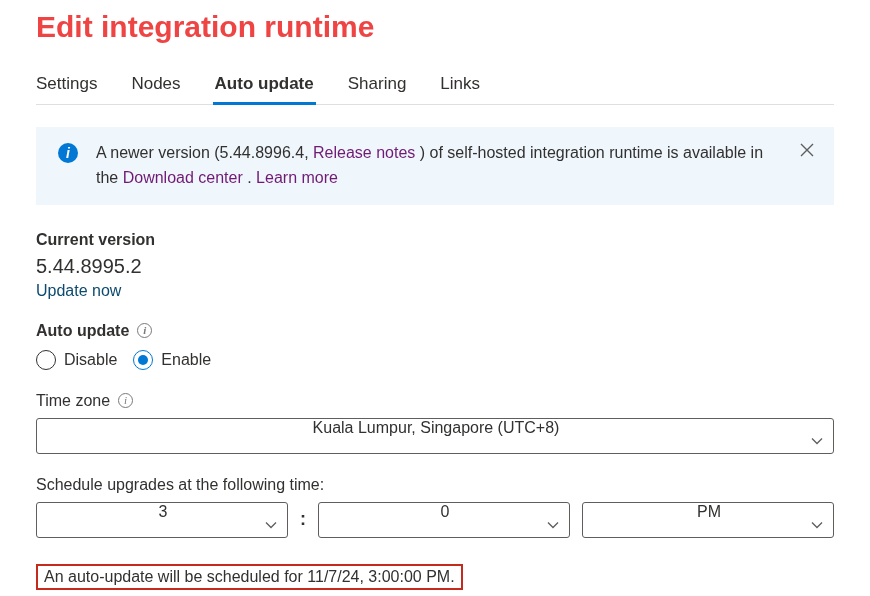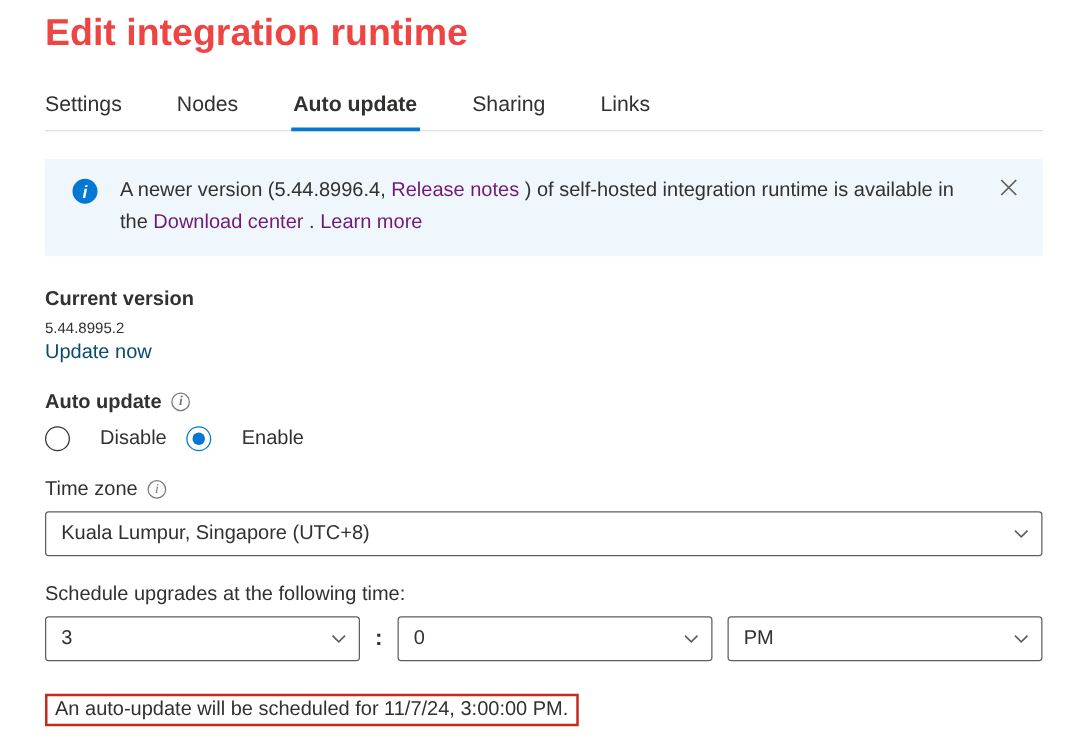--- a/index.html
+++ b/index.html
@@ -13,21 +13,21 @@
     background: #fff;
   }
   h1 {
     font-size: 30px;
     font-weight: 600;
     margin: 0 0 28px 0;
     color: #ef4444;
   }
   .tabs {
     display: flex;
-    gap: 44px;
+    gap: 34px;
     border-bottom: 1px solid #e1dfdd;
     margin-bottom: 22px;
     align-items: flex-end;
   }
   .tab {
     padding: 2px 0 10px 0;
     font-size: 17px;
     color: #323130;
     cursor: pointer;
     position: relative;
@@ -63,37 +63,37 @@
     font-weight: bold;
     font-family: "Segoe UI", sans-serif;
     font-size: 14px;
   }
   .info-text { flex: 1; line-height: 1.55; font-size: 16px; color: #323130;}
   .info-link { color: #701a75; cursor: pointer; }
   .close-x { flex: 0 0 auto; font-size: 18px; color: #605e5c; cursor: pointer; padding: 0 2px;}
   .field-block { margin-bottom: 22px; }
   .field-label-bold { font-weight: 600; font-size: 16px; margin-bottom: 6px; display: flex; align-items: center; gap: 8px;}
   .field-label { font-size: 16px; margin-bottom: 8px; display: flex; align-items: center; gap: 8px;}
-  .version { font-size: 12px; margin-bottom: 4px; }
+  .version { font-size: 20px; margin-bottom: 4px; }
   .link-action { color: #0c4a6e; cursor: pointer; font-size: 16px; display: inline-block;}
   .help-icon {
     width: 15px; height: 15px;
     border: 1px solid #7a7a7a;
     border-radius: 50%;
     display: inline-flex;
     align-items: center;
     justify-content: center;
     font-style: italic;
     font-family: "Georgia", serif;
     font-size: 11px;
     color: #7a7a7a;
     line-height: 1;
   }
   .radio-row { display: flex; gap: 16px; align-items: center; margin-top: 10px;}
-  .radio-option { display: flex; align-items: center; gap: 24px; font-size: 16px; cursor: pointer;}
+  .radio-option { display: flex; align-items: center; gap: 8px; font-size: 16px; cursor: pointer;}
   .radio-circle {
     width: 20px; height: 20px;
     border: 1.5px solid #323130;
     border-radius: 50%;
     display: flex; align-items: center; justify-content: center;
     flex-shrink: 0;
   }
   .radio-circle.selected { border-color: #0078d4; }
   .radio-dot {
     width: 10px; height: 10px; border-radius: 50%; background: #0078d4;
@@ -103,20 +103,21 @@
     height: 36px;
     border: 1px solid #605e5c;
     border-radius: 3px;
     display: flex;
     align-items: center;
     padding: 0 10px 0 12px;
     font-size: 16px;
     cursor: pointer;
     position: relative;
     background: #fff;
+    flex-direction: column;
   }
   .select-box .chevron {
     margin-left: auto;
   }
   .chevron svg { display: block; }
   .time-row { display: flex; gap: 12px; align-items: center; }
   .time-row .select-box.hour { width: 256px; }
   .time-row .select-box.minute { width: 256px; }
   .time-row .select-box.ampm { width: 256px; }
   .colon { font-size: 18px; font-weight: 600; }

